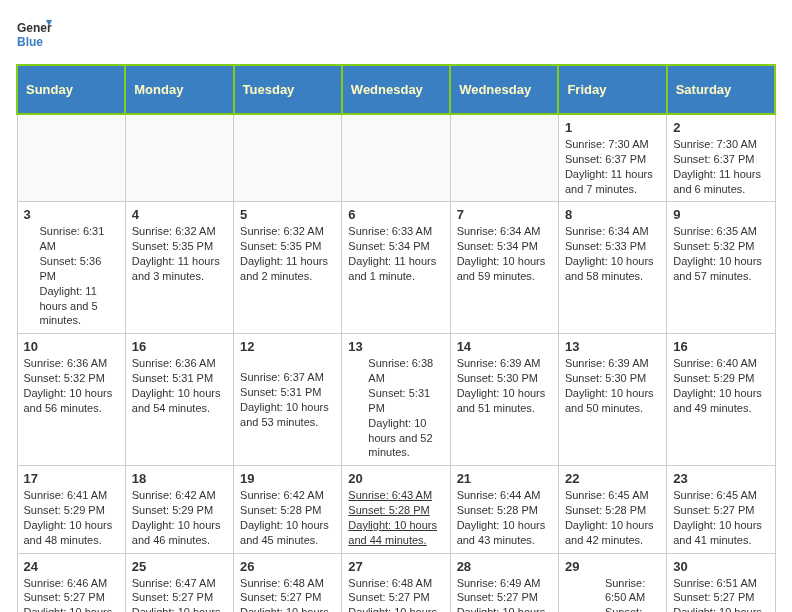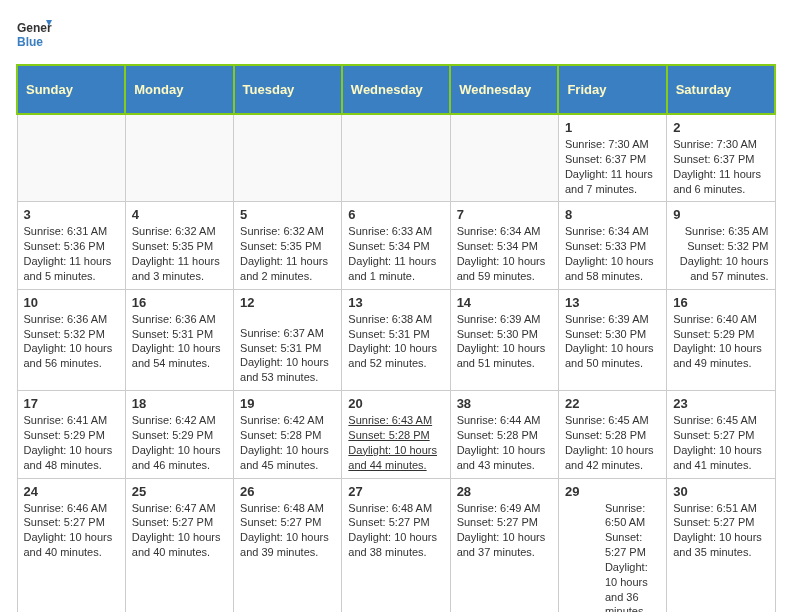--- a/index.html
+++ b/index.html
@@ -119,21 +119,21 @@
         <td>
           <span class="day-number">2</span>
           <div class="day-info" style="white-space: pre-line;">Sunrise: 7:30 AM
 Sunset: 6:37 PM
 Daylight: 11 hours and 6 minutes.</div>
         </td>
       </tr>
       <tr>
         <td>
           <span class="day-number">3</span>
-          <div class="day-info" style="white-space: pre-line;">Sunrise: 6:31 AM
+          <div class="day-info" style="white-space: pre-line; margin-left: 16px;">Sunrise: 6:31 AM
 Sunset: 5:36 PM
 Daylight: 11 hours and 5 minutes.</div>
         </td>
         <td>
           <span class="day-number">4</span>
           <div class="day-info" style="white-space: pre-line;">Sunrise: 6:32 AM
 Sunset: 5:35 PM
 Daylight: 11 hours and 3 minutes.</div>
         </td>
         <td>
@@ -155,21 +155,21 @@
 Daylight: 10 hours and 59 minutes.</div>
         </td>
         <td>
           <span class="day-number">8</span>
           <div class="day-info" style="white-space: pre-line;">Sunrise: 6:34 AM
 Sunset: 5:33 PM
 Daylight: 10 hours and 58 minutes.</div>
         </td>
         <td>
           <span class="day-number">9</span>
-          <div class="day-info" style="white-space: pre-line; text-align: right;">Sunrise: 6:35 AM
+          <div class="day-info" style="white-space: pre-line;">Sunrise: 6:35 AM
 Sunset: 5:32 PM
 Daylight: 10 hours and 57 minutes.</div>
         </td>
       </tr>
       <tr>
         <td>
           <span class="day-number">10</span>
           <div class="day-info" style="white-space: pre-line;">Sunrise: 6:36 AM
 Sunset: 5:32 PM
 Daylight: 10 hours and 56 minutes.</div>
@@ -181,21 +181,21 @@
 Daylight: 10 hours and 54 minutes.</div>
         </td>
         <td>
           <span class="day-number">12</span>
           <div class="day-info" style="white-space: pre-line; margin-top: 16px;">Sunrise: 6:37 AM
 Sunset: 5:31 PM
 Daylight: 10 hours and 53 minutes.</div>
         </td>
         <td>
           <span class="day-number">13</span>
-          <div class="day-info" style="white-space: pre-line;">Sunrise: 6:38 AM
+          <div class="day-info" style="white-space: pre-line; margin-left: 20px;">Sunrise: 6:38 AM
 Sunset: 5:31 PM
 Daylight: 10 hours and 52 minutes.</div>
         </td>
         <td>
           <span class="day-number">14</span>
           <div class="day-info" style="white-space: pre-line;">Sunrise: 6:39 AM
 Sunset: 5:30 PM
 Daylight: 10 hours and 51 minutes.</div>
         </td>
         <td>
@@ -230,21 +230,21 @@
 Sunset: 5:28 PM
 Daylight: 10 hours and 45 minutes.</div>
         </td>
         <td>
           <span class="day-number">20</span>
           <div class="day-info" style="white-space: pre-line; text-decoration: underline;">Sunrise: 6:43 AM
 Sunset: 5:28 PM
 Daylight: 10 hours and 44 minutes.</div>
         </td>
         <td>
-          <span class="day-number">38</span>
+          <span class="day-number">21</span>
           <div class="day-info" style="white-space: pre-line;">Sunrise: 6:44 AM
 Sunset: 5:28 PM
 Daylight: 10 hours and 43 minutes.</div>
         </td>
         <td>
           <span class="day-number">22</span>
           <div class="day-info" style="white-space: pre-line;">Sunrise: 6:45 AM
 Sunset: 5:28 PM
 Daylight: 10 hours and 42 minutes.</div>
         </td>

